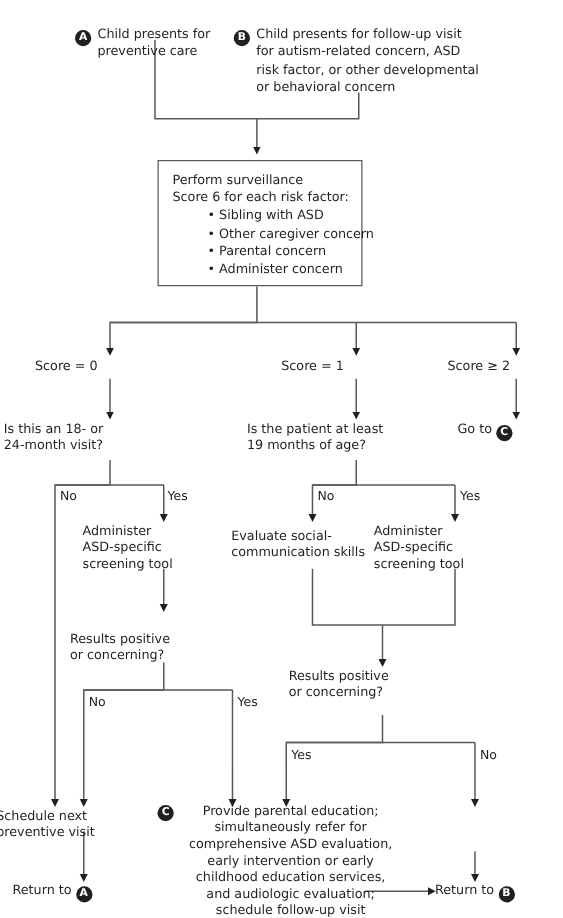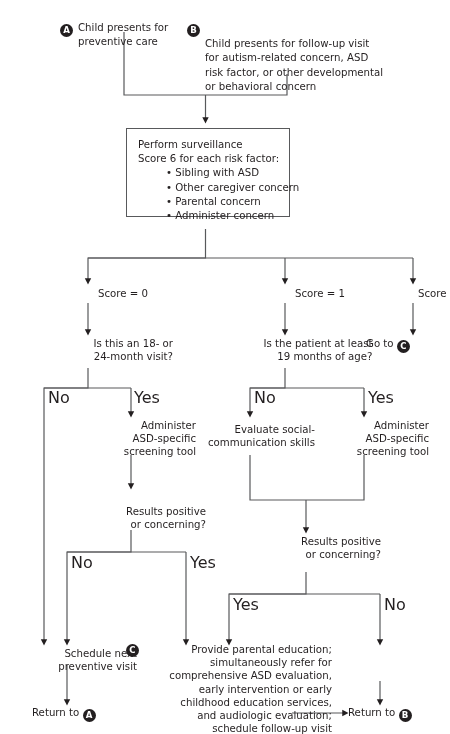--- a/index.html
+++ b/index.html
@@ -21,26 +21,26 @@
     width: 450px; height: 734px;
     pointer-events: none;
   }
   .node {
     position: absolute;
     color: #231f20;
     font-size: 10.2px;
     line-height: 13.2px;
     white-space: pre-line;
   }
-  .ctr { text-align: right; transform: translateX(-50%); }
-  .lft { text-align: right; margin-left: 12px; }
+  .ctr { text-align: left; transform: translateX(-50%); }
+  .lft { text-align: center; }
   .lbl {
     position: absolute;
     color: #231f20;
-    font-size: 16px;
+    font-size: 10px;
     line-height: 12px;
   }
   .surv-box {
     position: absolute;
     border: 1px solid #58595b;
     background: #ffffff;
     box-sizing: border-box;
   }
   .surv-inner {
     padding: 9px 0 0 11px;
@@ -141,27 +141,27 @@
       <path d="M292,713 L343,713" marker-end="url(#ah)"></path>
     </g>
   </svg>
 
   <div class="hdr-txt" style="left:60px; top:6px; width:150px;">
     <span class="badge">A</span><span style="display:inline-block;width:5px;"></span><span style="display:inline-block;vertical-align:top;white-space:pre-line;width:120px;">Child presents for
 preventive care</span>
   </div>
 
   <div class="hdr-txt" style="left:187px; top:6px; width:260px;">
-    <span class="badge">B</span><span style="display:inline-block;width:5px;"></span><span style="display:inline-block;vertical-align:top;white-space:pre-line;width:228px;margin-top:16px;">Child presents for follow-up visit
+    <span class="badge">B</span><span style="display:inline-block;width:5px;"></span><span style="display:inline-block;vertical-align:top;white-space:pre-line;width:228px;">Child presents for follow-up visit
 for autism-related concern, ASD
 risk factor, or other developmental
 or behavioral concern</span>
   </div>
 
-  <div class="surv-box" style="left:126px; top:128px; width:164px; height:89px;">
+  <div class="surv-box" style="left:126px; top:128px; width:164px; height:101px;">
     <div class="surv-inner">
       <div class="surv-line">Perform surveillance</div>
       <div class="surv-line">Score 6 for each risk factor:</div>
       <div class="surv-bul"><span>•</span> <span>Sibling with ASD</span></div>
       <div class="surv-bul"><span>•</span> <span>Other caregiver concern</span></div>
       <div class="surv-bul"><span>•</span> <span>Parental concern</span></div>
       <div class="surv-bul"><span>•</span> <span>Administer concern</span></div>
     </div>
   </div>
 
@@ -196,21 +196,21 @@
 or concerning?</div>
 
   <div class="lbl" style="left:71px; top:557px;">No</div>
   <div class="lbl" style="left:190px; top:557px;">Yes</div>
   <div class="lbl" style="left:233px; top:599px;">Yes</div>
   <div class="lbl" style="left:384px; top:599px;">No</div>
 
   <div class="node ctr" style="left:67px; top:647px; width:140px;">Schedule next
 preventive visit</div>
 
-  <div class="node" style="left:32px; top:706px; width:140px; text-align:left;"><span>Return to </span><span class="badge">A</span></div>
+  <div class="node" style="left:10px; top:706px; width:140px; text-align:left;"><span>Return to </span><span class="badge">A</span></div>
 
   <div class="badge-abs" style="left:126px; top:644px;">C</div>
   <div class="node lft" style="left:145px; top:643px; width:175px;">Provide parental education;
 simultaneously refer for
 comprehensive ASD evaluation,
 early intervention or early
 childhood education services,
 and audiologic evaluation;
 schedule follow-up visit</div>
 

